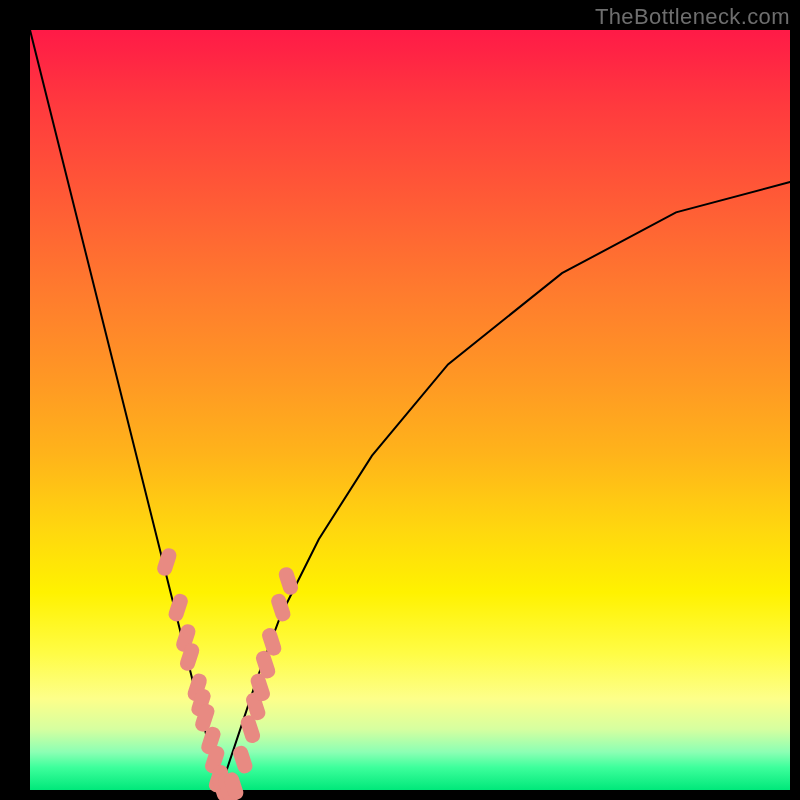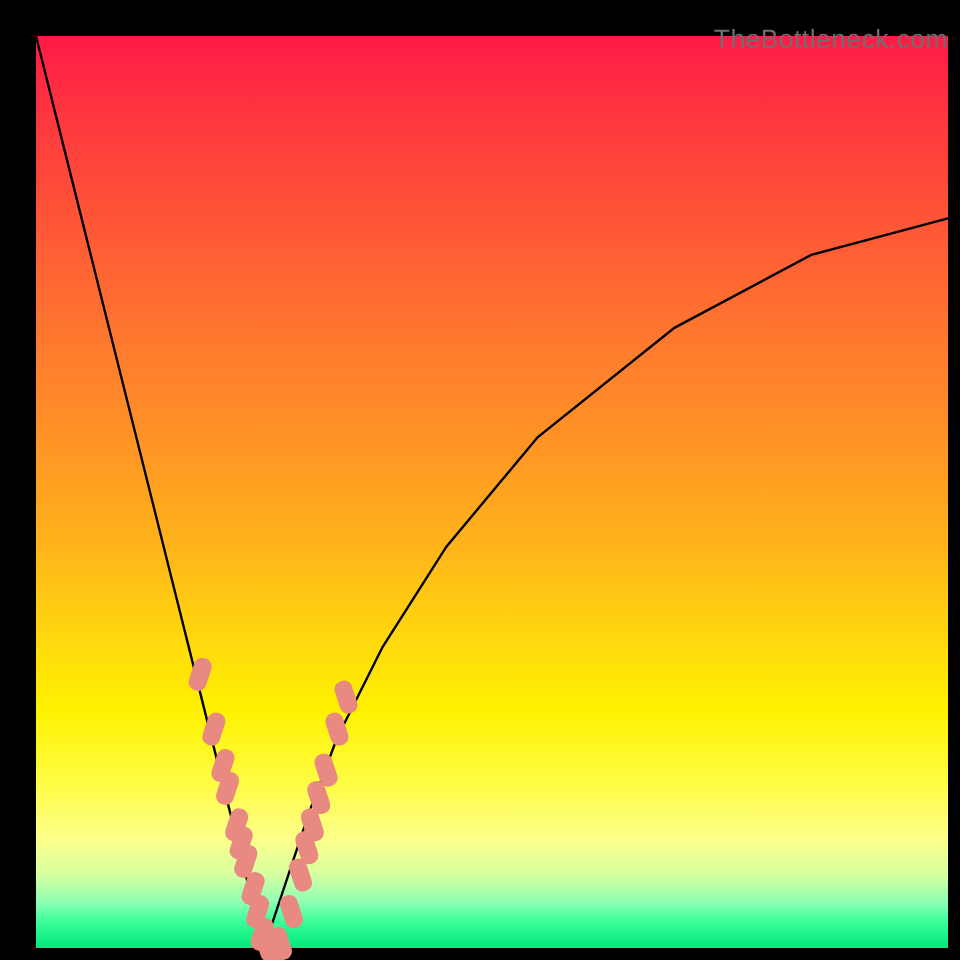--- a/index.html
+++ b/index.html
@@ -37,21 +37,21 @@
       #fffc45 82%,
       #fdff8a 88%,
       #d6ffa0 92%,
       #8cffb4 95%,
       #3eff9c 97%,
       #00e87a 100%
     );
   }
   .watermark {
     position: absolute;
-    top: 20px;
+    top: 4px;
     right: 10px;
     color: #6e6e6e;
     font-size: 22px;
     font-weight: 500;
     letter-spacing: 0.4px;
     user-select: none;
   }
   svg.curve-layer {
     position: absolute;
     left: 0;

